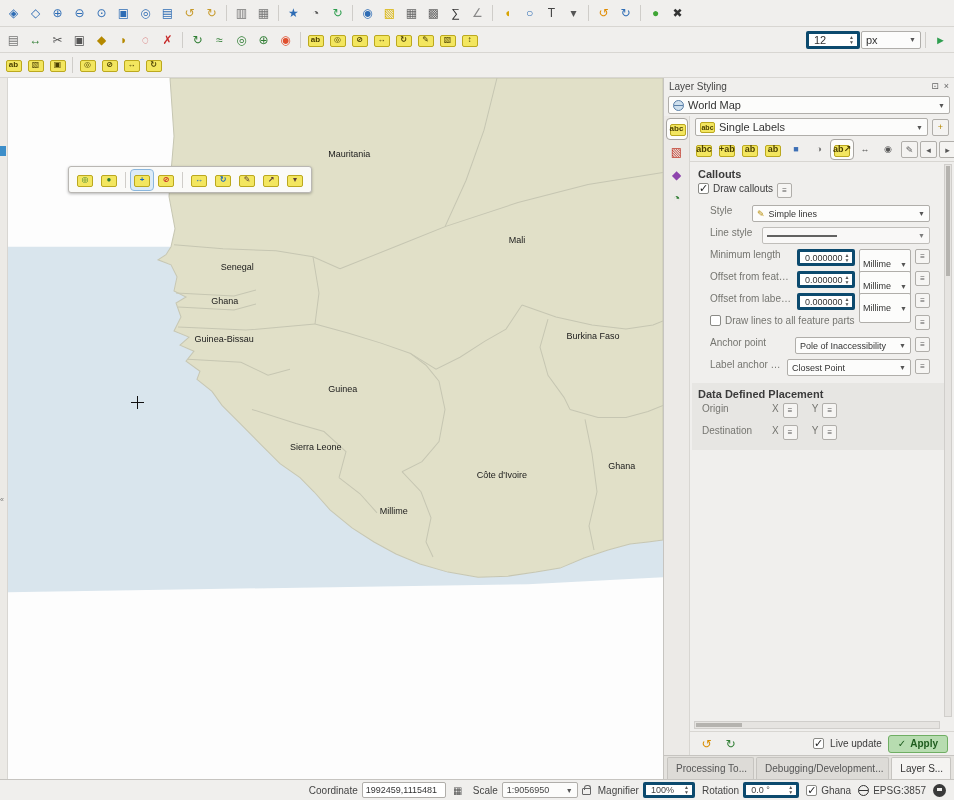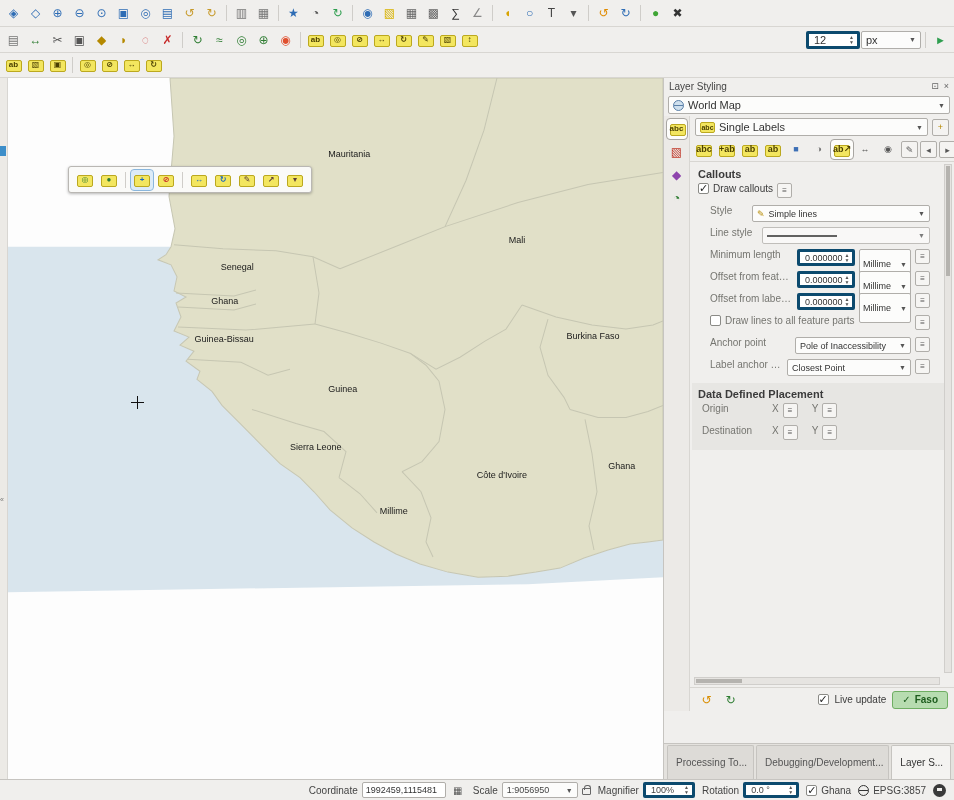--- a/index.html
+++ b/index.html
@@ -107,22 +107,22 @@
   .vbar .thumb { position:absolute; left:1px; top:1px; width:4px; height:110px; background:#b5b3af; }
   .hbar { position:absolute; left:4px; right:14px; bottom:2px; height:8px;
     background:#e6e4e1; border:1px solid #d0cecb; }
   .hbar .thumb { position:absolute; left:1px; top:1px; width:46px; height:4px; background:#b5b3af; }
   .dock-footer { height:24px; display:flex; align-items:center; gap:6px;
     padding:0 6px; border-top:1px solid #d8d6d2; flex:none; }
   .dock-footer .ticon-strip { gap:3px; }
   .apply-btn { margin-left:0; display:inline-flex; align-items:center; gap:4px;
     background:#b7dcb0; border:1px solid #6fae63; border-radius:3px; height:18px;
     padding:0 9px; color:#1e5c1e; font-weight:bold; font-size:10px; cursor:pointer; }
-  .dock-tabs { height:36px; display:flex; gap:2px; padding:1px 3px 0 3px;
-    background:#e4e2de; border-top:1px solid #c6c4c0; font-size:10px; flex:none;margin-top:32px; }
+  .dock-tabs { height:24px; display:flex; gap:2px; padding:1px 3px 0 3px;
+    background:#e4e2de; border-top:1px solid #c6c4c0; font-size:10px; flex:none; }
   .dock-tab { padding:0 8px; display:flex; align-items:center; color:#555;
     background:#dddbd7; border:1px solid #c6c4c0; border-bottom:none;
     border-radius:2px 2px 0 0; white-space:nowrap; overflow:hidden; cursor:pointer; }
   .dock-tab.active { background:#f4f3f1; color:#333; }
   
   #status-bar { position:absolute; left:0; bottom:0; width:954px; height:21px;
     background:#f0efed; border-top:1px solid #c6c4c0; display:flex; align-items:center;
     justify-content:flex-end; gap:7px; padding:0 8px; font-size:10px; color:#444; }
   #status-bar .group { display:flex; align-items:center; gap:4px; }
   #coordinate-input { width:84px; height:16px; border:1px solid #b0aeaa; border-radius:2px;
@@ -637,21 +637,21 @@
               </span>
               <span class="ticon">
                 <span class="glyph" style="color: rgb(46, 125, 50);">↻</span>
               </span>
             </div>
           <span style="flex:1;"></span>
           <span class="cb checked"></span>
           <span style="font-size:10px;color:#3b3b3b;">Live update</span>
           <span class="apply-btn">
             <span>✓</span>
-            <span>Faso</span>
+            <span>Apply</span>
           </span>
         </div>
       </div>
     </div>
 
     <div class="dock-tabs">
       <span class="dock-tab">Processing To...</span>
       <span class="dock-tab">Debugging/Development...</span>
       <span class="dock-tab active">Layer S...</span>
     </div>

